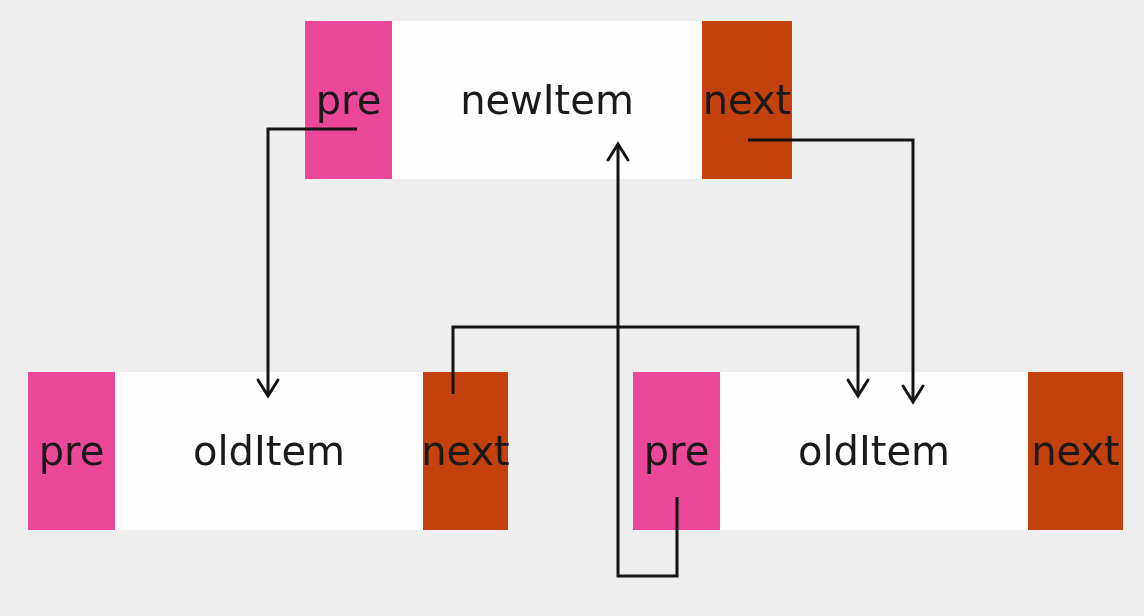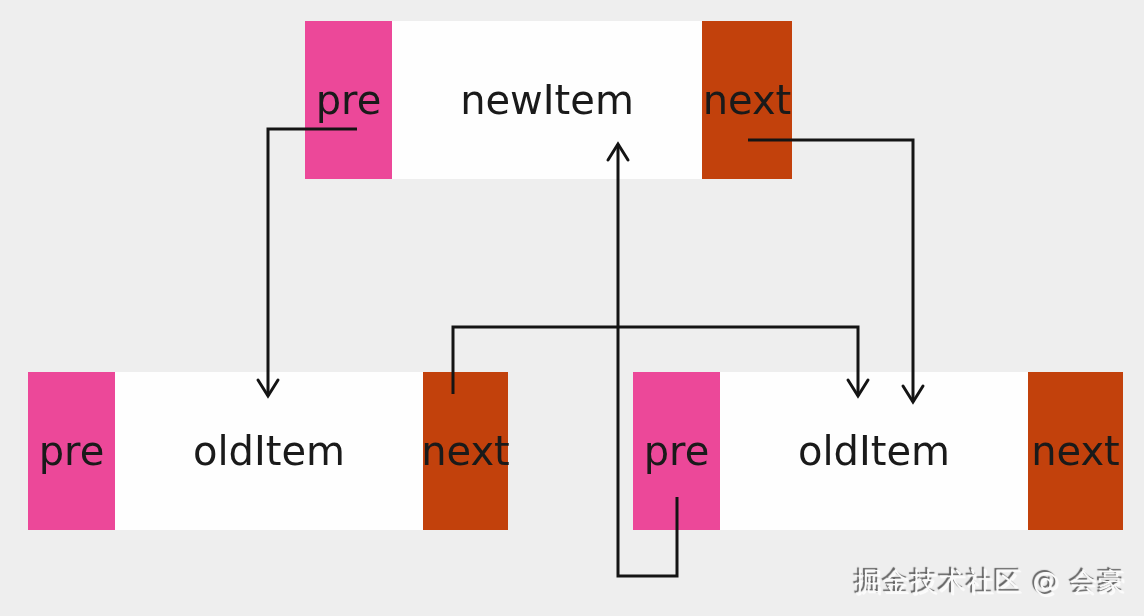--- a/index.html
+++ b/index.html
@@ -102,15 +102,14 @@
       <marker id="arrowhead" markerUnits="userSpaceOnUse" markerWidth="26" markerHeight="26" viewBox="0 0 26 26" refX="21" refY="13" orient="auto">
         <path d="M5,3 L21,13 L5,23" fill="none" stroke="#141414" stroke-width="3" stroke-linecap="round"></path>
       </marker>
     </defs>
     <polyline points="357,129 268,129 268,396" marker-end="url(#arrowhead)"></polyline>
     <polyline points="748,140 913,140 913,402" marker-end="url(#arrowhead)"></polyline>
     <polyline points="453,394 453,327 858,327 858,396" marker-end="url(#arrowhead)"></polyline>
     <polyline points="677,497 677,576 618,576 618,144" marker-end="url(#arrowhead)"></polyline>
   </svg>
 
-  <div id="watermark">掘金技术社区 @ 会豪</div>
 
 </div>
 
 </body></html>

